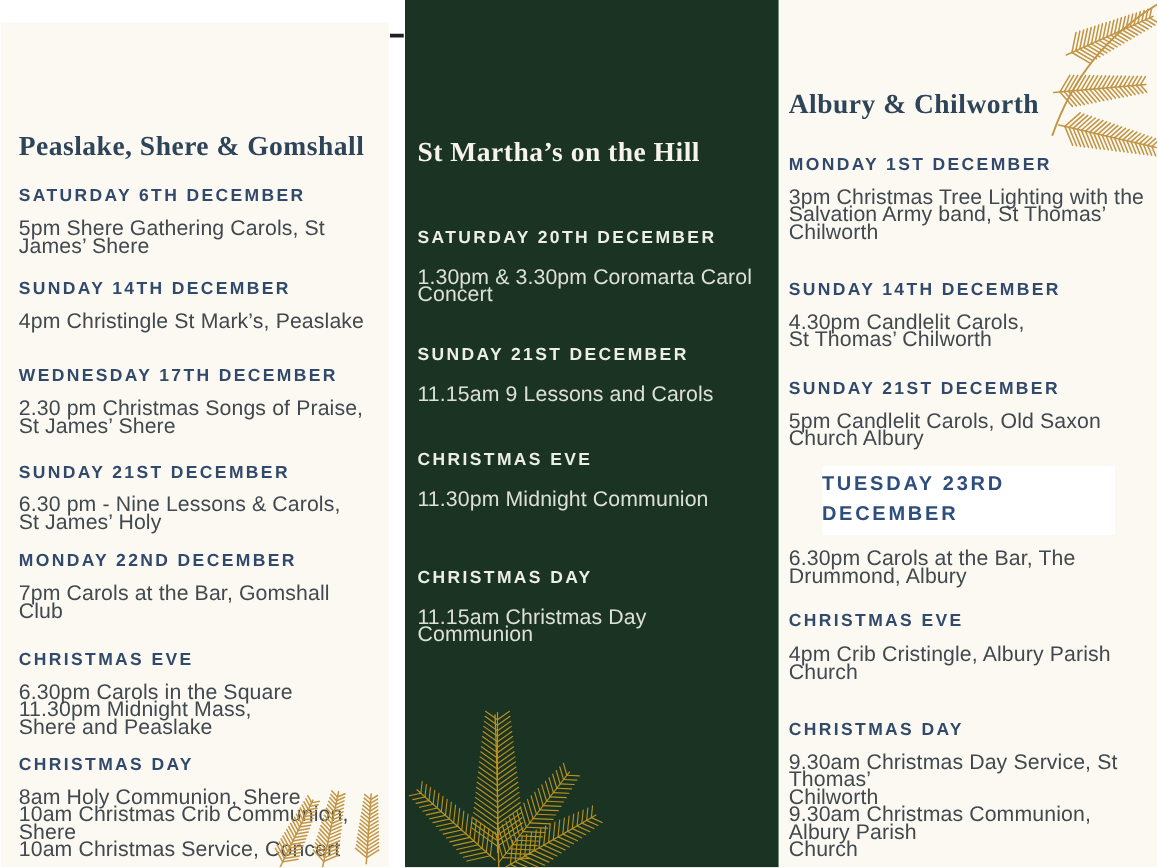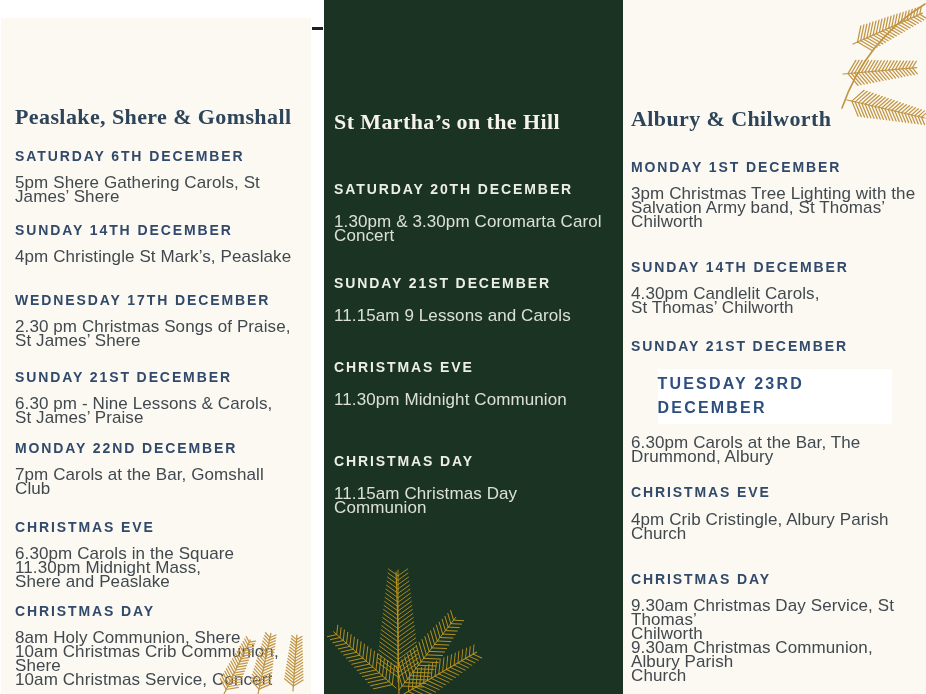--- a/index.html
+++ b/index.html
@@ -5,21 +5,21 @@
   * { margin:0; padding:0; box-sizing:border-box; }
   html,body { background:#ffffff; }
   .poster {
     position:relative; width:926px; height:694px; margin:0 auto;
     background:var(--page-bg,#ffffff); overflow:hidden;
     font-family:"Liberation Sans", sans-serif;
   }
   .panel { position:absolute; text-align:left; }
   .panel-left  { left:1px;   top:18px; width:310px; height:676px; background:var(--cream,#FBF9F2); padding:85px 14px 0; }
   .panel-mid   { left:324px; top:0;    width:299px; height:694px; background:var(--green,#1B3323); padding:108px 10px 0; }
-  .panel-right { left:623px; top:0;    width:303px; height:694px; background:var(--cream,#FBF9F2); padding:105px 8px 0; }
+  .panel-right { left:623px; top:0;    width:303px; height:694px; background:var(--cream,#FBF9F2); padding:69px 8px 0; }
 
   .title {
     font-family:"Liberation Serif", serif; font-weight:700;
     font-size:22px; line-height:27px; letter-spacing:0.4px;
     color:var(--navy-title,#2E4459);
   }
   .panel-left  .title { margin-bottom:14px; }
   .panel-mid   .title { margin-bottom:23px; color:var(--mid-title,#F6F4EA); }
   .panel-right .title { margin-bottom:27px; }
 
@@ -83,21 +83,21 @@
     </section>
 
     <section class="mt28">
       <h2 class="h">WEDNESDAY 17TH DECEMBER</h2>
       <p class="line">2.30 pm Christmas Songs of Praise, St James’ Shere</p>
     </section>
 
     <section class="mt21">
       <h2 class="h">SUNDAY 21ST DECEMBER</h2>
       <p class="line">6.30 pm - Nine Lessons &amp; Carols,</p>
-      <p class="line">St James’ Praise</p>
+      <p class="line">St James’ Holy</p>
     </section>
 
     <section class="mt15">
       <h2 class="h">MONDAY 22ND DECEMBER</h2>
       <p class="line">7pm Carols at the Bar, Gomshall Club</p>
     </section>
 
     <section class="mt23">
       <h2 class="h">CHRISTMAS EVE</h2>
       <p class="line">6.30pm Carols in the Square</p>
@@ -147,20 +147,21 @@
     </section>
 
     <section class="mt30">
       <h2 class="h">SUNDAY 14TH DECEMBER</h2>
       <p class="line">4.30pm Candlelit Carols,</p>
       <p class="line">St Thomas’ Chilworth</p>
     </section>
 
     <section>
       <h2 class="h">SUNDAY 21ST DECEMBER</h2>
+      <p class="line">5pm Candlelit  Carols, Old Saxon Church Albury</p>
     </section>
 
     <section class="mt15">
       <h2 class="h h-big">TUESDAY 23RD DECEMBER</h2>
       <p class="line">6.30pm Carols at the Bar, The Drummond, Albury</p>
     </section>
 
     <section class="mt20">
       <h2 class="h">CHRISTMAS EVE</h2>
       <p class="line mtl">4pm Crib Cristingle, Albury Parish Church</p>

